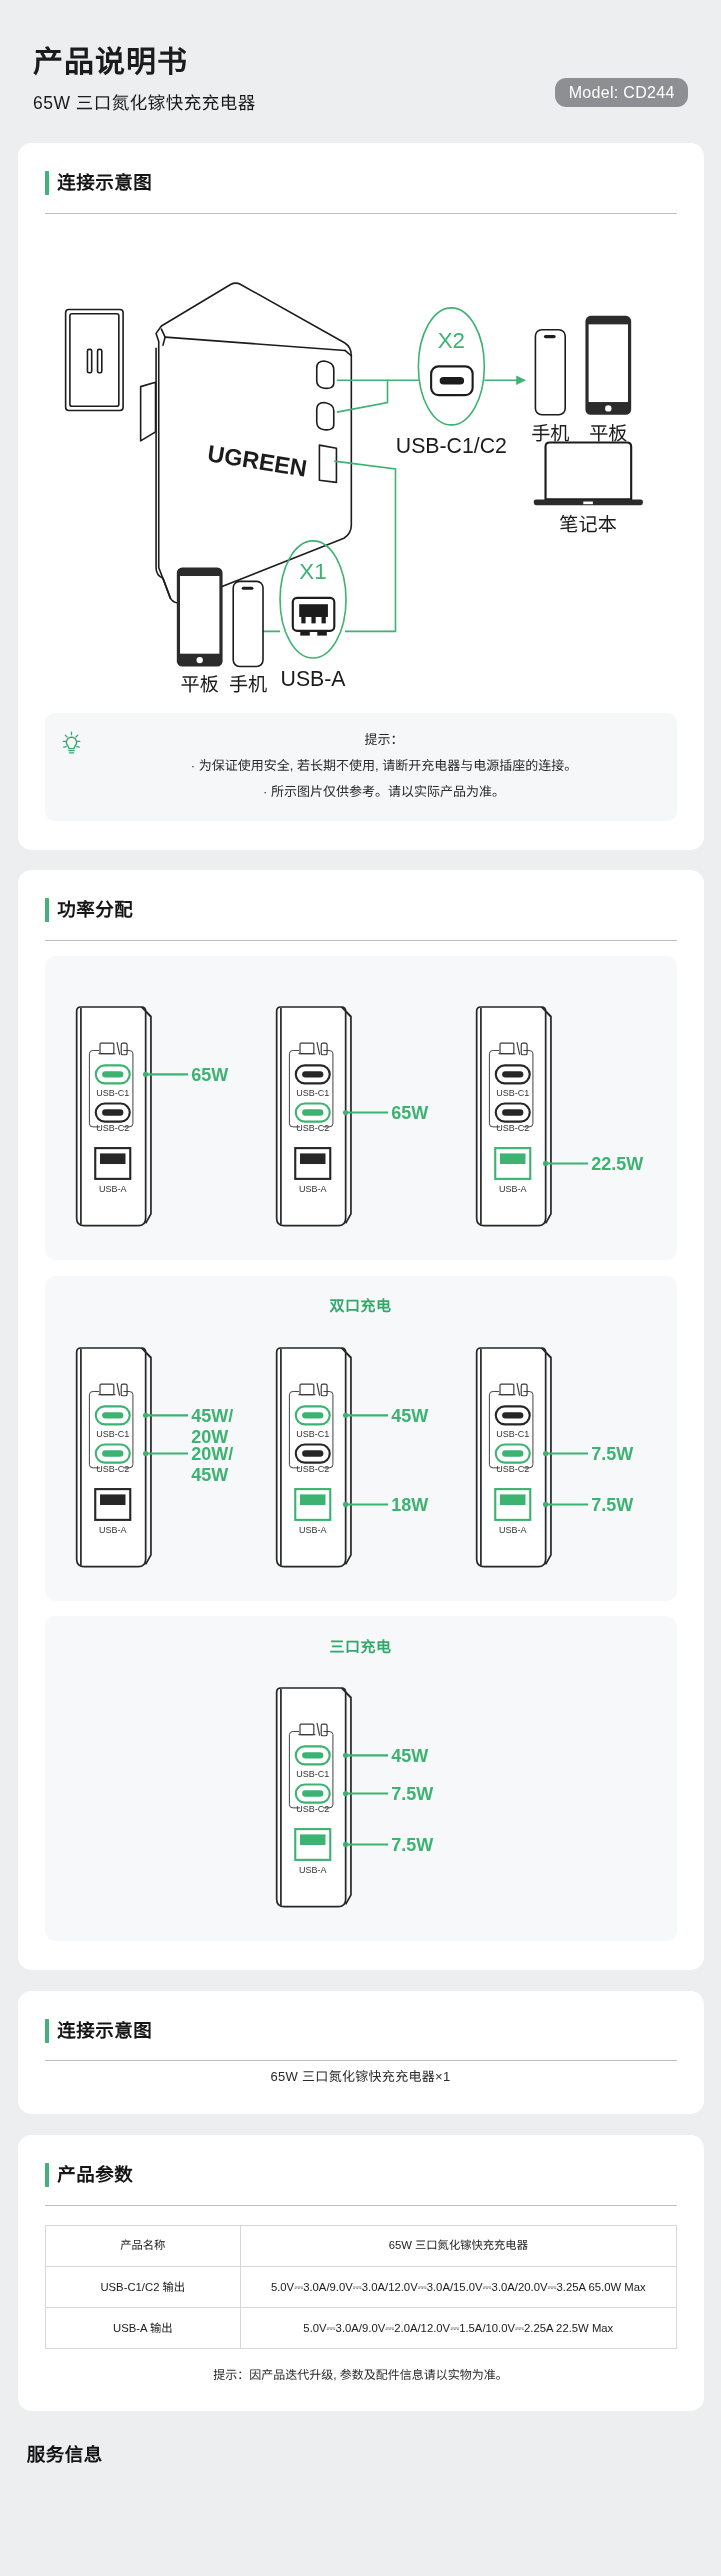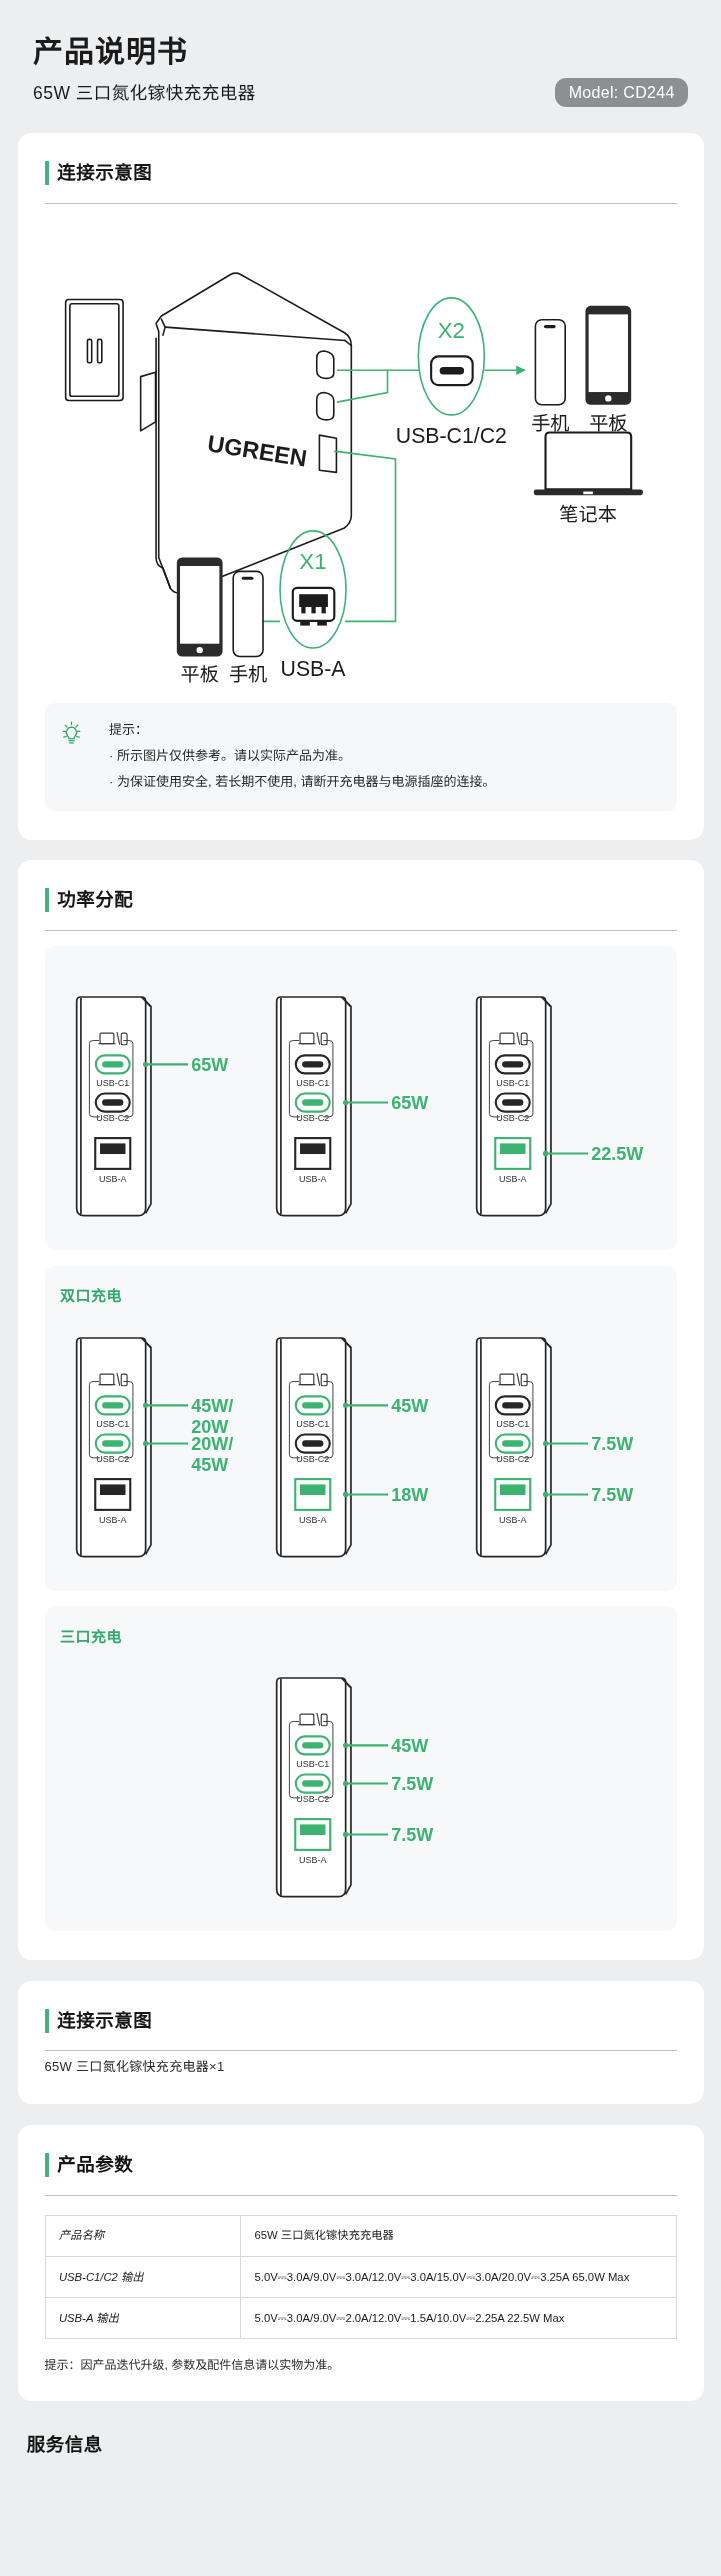--- a/index.html
+++ b/index.html
@@ -6,41 +6,42 @@
   html, body {
     width: 721px;
     background: #eceef0;
     font-family: "Liberation Sans", "DejaVu Sans", sans-serif;
     color: #1a1a1a;
     -webkit-font-smoothing: antialiased;
   }
   .page { width: 721px; position: relative; padding-bottom: 20.6px; }
 
   
-  .doc-header { padding: 35px 33px 29px 33px; position: relative; }
+  .doc-header { padding: 45px 33px 29px 33px; position: relative; }
   .doc-title {
     font-size: 30px; font-weight: 700; letter-spacing: 1px;
     color: #1b1b1b; line-height: 1.1;
   }
   .doc-subtitle {
     font-size: 17.5px; font-weight: 400; color: #1b1b1b;
     margin-top: 11.3px; letter-spacing: 0.5px;
   }
   .model-badge {
     position: absolute; right: 33px; top: 78px;
     background: #8d8f92; color: #ffffff;
     font-size: 16px; padding: 5.7px 13.4px; border-radius: 11.3px;
     letter-spacing: 0.3px; white-space: nowrap;
   }
 
   
   .card {
     background: #ffffff; border-radius: 13.4px;
     margin: 0 17.5px 20.6px 17.5px; padding: 28px 27px 29px 27px;
     position: relative;
+    text-align: center;
   }
   .sec-head { display: flex; align-items: center; gap: 8.2px; }
   .sec-bar { width: 4.6px; height: 24px; background: #46b07a; border-radius: 0.5px; flex: none; }
   .sec-title { font-size: 18.5px; font-weight: 700; letter-spacing: 0.5px; color: #161616; line-height: 1; }
   .sec-rule { height: 1px; background: #bdbdbd; margin-top: 17.5px; }
 
   
   .conn-wrap { padding: 13.4px 2.1px 0 2.1px; }
   .conn-svg { display: block; width: 100%; height: auto; }
 
@@ -71,21 +72,21 @@
 
   
   .pkg-text { font-size: 13px; color: #2b2b2b; margin-top: 5px; letter-spacing: 0.3px; }
 
   
   .spec-table { width: 100%; border-collapse: collapse; margin-top: 19.6px; }
   .spec-table td {
     border: 1px solid #d5d7d9; padding: 11.3px 13.4px;
     font-size: 11.3px; color: #202020; line-height: 1.55; vertical-align: middle;
   }
-  .spec-table td.k { width: 31%; font-style: italic; }
+  .spec-table td.k { width: 31%; }
   .spec-note { font-size: 12px; color: #2b2b2b; margin-top: 15.5px; }
 
   
   .service { margin: 29px 17.5px 0 17.5px; padding: 0 9.3px; }
   .service-title { font-size: 18.5px; font-weight: 700; color: #141414; letter-spacing: 0.5px; }
 </style>
 </head>
 <body>
 
 <div class="page">
@@ -208,22 +209,22 @@
           <line x1="6" y1="20" x2="11" y2="20"></line>
           <line x1="33" y1="20" x2="38" y2="20"></line>
           <line x1="10" y1="8" x2="13.5" y2="11.5"></line>
           <line x1="34" y1="8" x2="30.5" y2="11.5"></line>
           <line x1="7" y1="31" x2="12" y2="30"></line>
           <line x1="37" y1="31" x2="32" y2="30"></line>
         </g>
       </svg>
       <div class="tip-body">
         <div class="tip-label">提示：</div>
+        <div class="tip-line">· 为保证使用安全, 若长期不使用, 请断开充电器与电源插座的连接。</div>
         <div class="tip-line">· 所示图片仅供参考。请以实际产品为准。</div>
-        <div class="tip-line">· 为保证使用安全, 若长期不使用, 请断开充电器与电源插座的连接。</div>
       </div>
     </div>
   </div>
 
   <div class="card">
     <div class="sec-head">
       <div class="sec-bar"></div>
       <div class="sec-title">功率分配</div>
     </div>
     <div class="sec-rule"></div>

